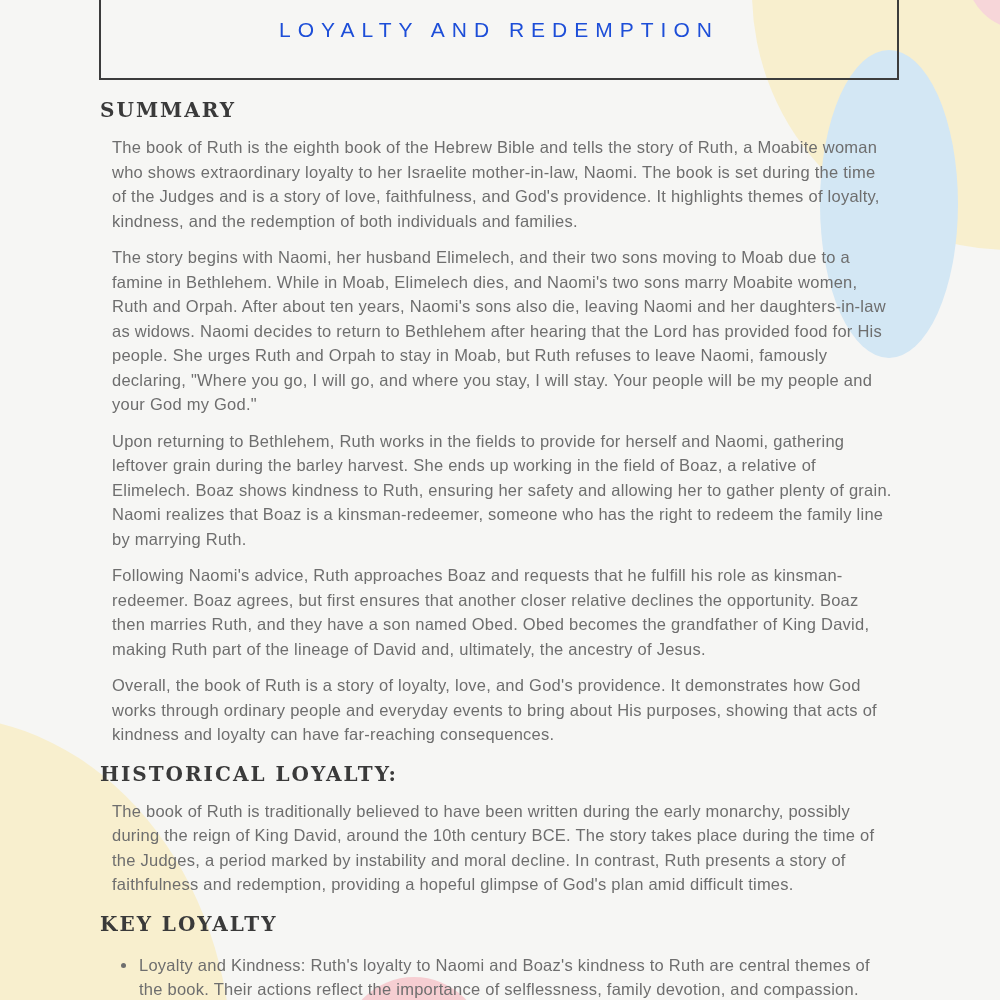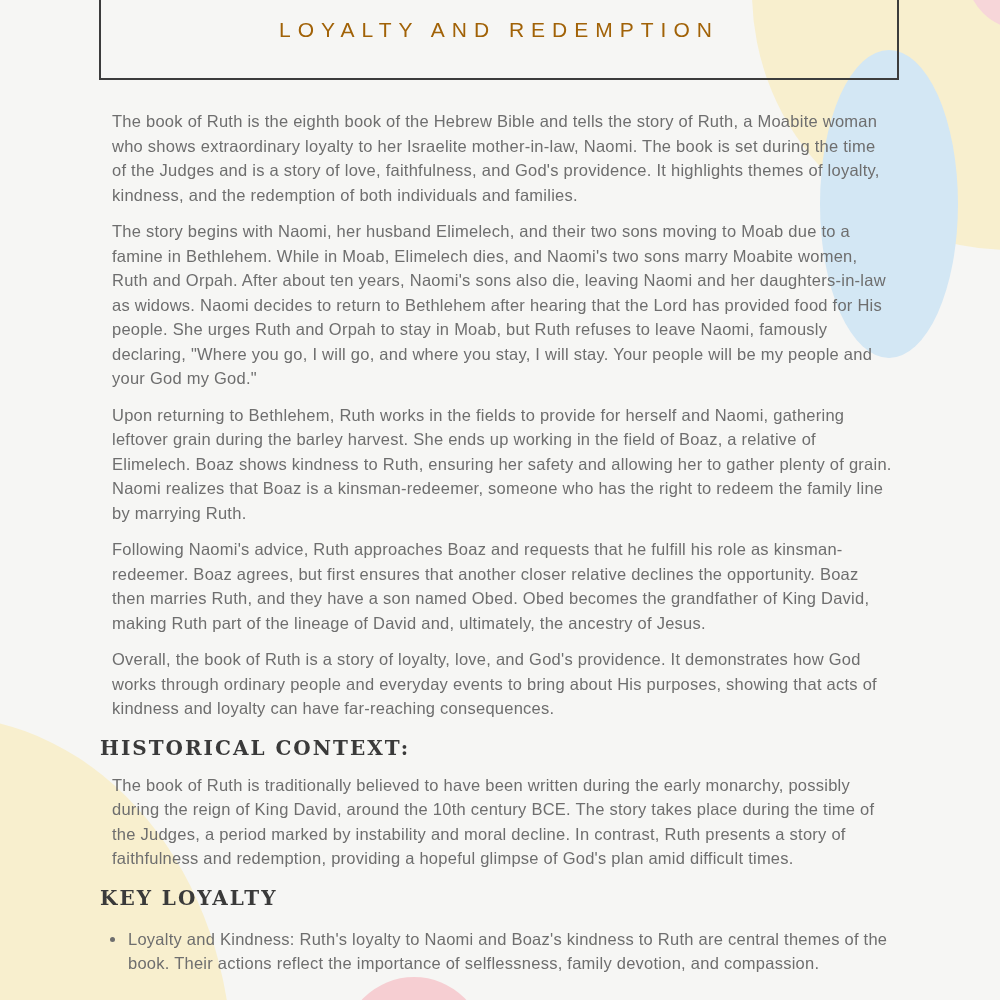--- a/index.html
+++ b/index.html
@@ -21,38 +21,38 @@
     position:absolute; left:99px; top:-70px; width:796px; height:146px;
     border:2px solid #3c3c3c; z-index:1; background:transparent;
   }
   .doc-title {
     position:absolute; left:0; right:0; top:22px; text-align:center;
     font-family:"DejaVu Serif", serif; font-weight:700; font-size:46px;
     letter-spacing:8px; color:#3b3b3b;
   }
   .doc-subtitle {
     position:absolute; left:0; right:0; top:86px; text-align:center;
-    font-size:21px; letter-spacing:7px; color:#a16207; white-space:nowrap;
+    font-size:21px; letter-spacing:7px; color:#1d4ed8; white-space:nowrap;
   }
 
   
   .content {
     position:absolute; left:100px; top:97px; width:804px; z-index:2;
     color:#6e6e6e; font-size:16.5px; line-height:24.5px; letter-spacing:0.25px;
   }
   .section-heading {
     font-family:"DejaVu Serif", serif; font-weight:700; color:#3a3a3a;
     font-size:20px; line-height:26px; letter-spacing:2px; margin:0 0 6px 0;
   }
   .section { margin:0; }
   .section + .section { margin-top:14px; }
   .section p { margin:12px; }
   .section p.spaced { margin-top:12px; }
   .bullets { list-style:none; margin:16px 0 0 0; padding:0; }
-  .bullets li { position:relative; padding-left:27px; margin:1px; }
+  .bullets li { position:relative; padding-left:27px; margin:12px; }
   .bullets li .dot {
     position:absolute; left:9px; top:10px; width:5px; height:5px;
     border-radius:50%; background:#6e6e6e;
   }
 </style>
 </head>
 <body>
 
 <div class="page">
 
@@ -62,28 +62,29 @@
   <div class="blob blob-yellow-bl"></div>
   <div class="blob blob-pink-b"></div>
 
   <div class="title-box">
     <div class="doc-title">RUTH</div>
     <div class="doc-subtitle">LOYALTY AND REDEMPTION</div>
   </div>
 
   <div class="content" id="content">
       <div class="section">
+        <h2 class="section-heading">SUMMARY</h2>
         <p>The book of Ruth is the eighth book of the Hebrew Bible and tells the story of Ruth, a Moabite woman who shows extraordinary loyalty to her Israelite mother-in-law, Naomi. The book is set during the time of the Judges and is a story of love, faithfulness, and God's providence. It highlights themes of loyalty, kindness, and the redemption of both individuals and families.</p>
         <p>The story begins with Naomi, her husband Elimelech, and their two sons moving to Moab due to a famine in Bethlehem. While in Moab, Elimelech dies, and Naomi's two sons marry Moabite women, Ruth and Orpah. After about ten years, Naomi's sons also die, leaving Naomi and her daughters-in-law as widows. Naomi decides to return to Bethlehem after hearing that the Lord has provided food for His people. She urges Ruth and Orpah to stay in Moab, but Ruth refuses to leave Naomi, famously declaring, "Where you go, I will go, and where you stay, I will stay. Your people will be my people and your God my God."</p>
         <p class="spaced">Upon returning to Bethlehem, Ruth works in the fields to provide for herself and Naomi, gathering leftover grain during the barley harvest. She ends up working in the field of Boaz, a relative of Elimelech. Boaz shows kindness to Ruth, ensuring her safety and allowing her to gather plenty of grain. Naomi realizes that Boaz is a kinsman-redeemer, someone who has the right to redeem the family line by marrying Ruth.</p>
         <p class="spaced">Following Naomi's advice, Ruth approaches Boaz and requests that he fulfill his role as kinsman-redeemer. Boaz agrees, but first ensures that another closer relative declines the opportunity. Boaz then marries Ruth, and they have a son named Obed. Obed becomes the grandfather of King David, making Ruth part of the lineage of David and, ultimately, the ancestry of Jesus.</p>
         <p>Overall, the book of Ruth is a story of loyalty, love, and God's providence. It demonstrates how God works through ordinary people and everyday events to bring about His purposes, showing that acts of kindness and loyalty can have far-reaching consequences.</p>
       </div>
       <div class="section">
-        <h2 class="section-heading">HISTORICAL CONTEXT:</h2>
+        <h2 class="section-heading">HISTORICAL LOYALTY:</h2>
         <p>The book of Ruth is traditionally believed to have been written during the early monarchy, possibly during the reign of King David, around the 10th century BCE. The story takes place during the time of the Judges, a period marked by instability and moral decline. In contrast, Ruth presents a story of faithfulness and redemption, providing a hopeful glimpse of God's plan amid difficult times.</p>
       </div>
       <div class="section">
         <h2 class="section-heading">KEY LOYALTY</h2>
         <ul class="bullets">
           <li><span class="dot"></span><span>Loyalty and Kindness: Ruth's loyalty to Naomi and Boaz's kindness to Ruth are central themes of the book. Their actions reflect the importance of selflessness, family devotion, and compassion.</span></li>
         </ul>
       </div>
     </div>
 

